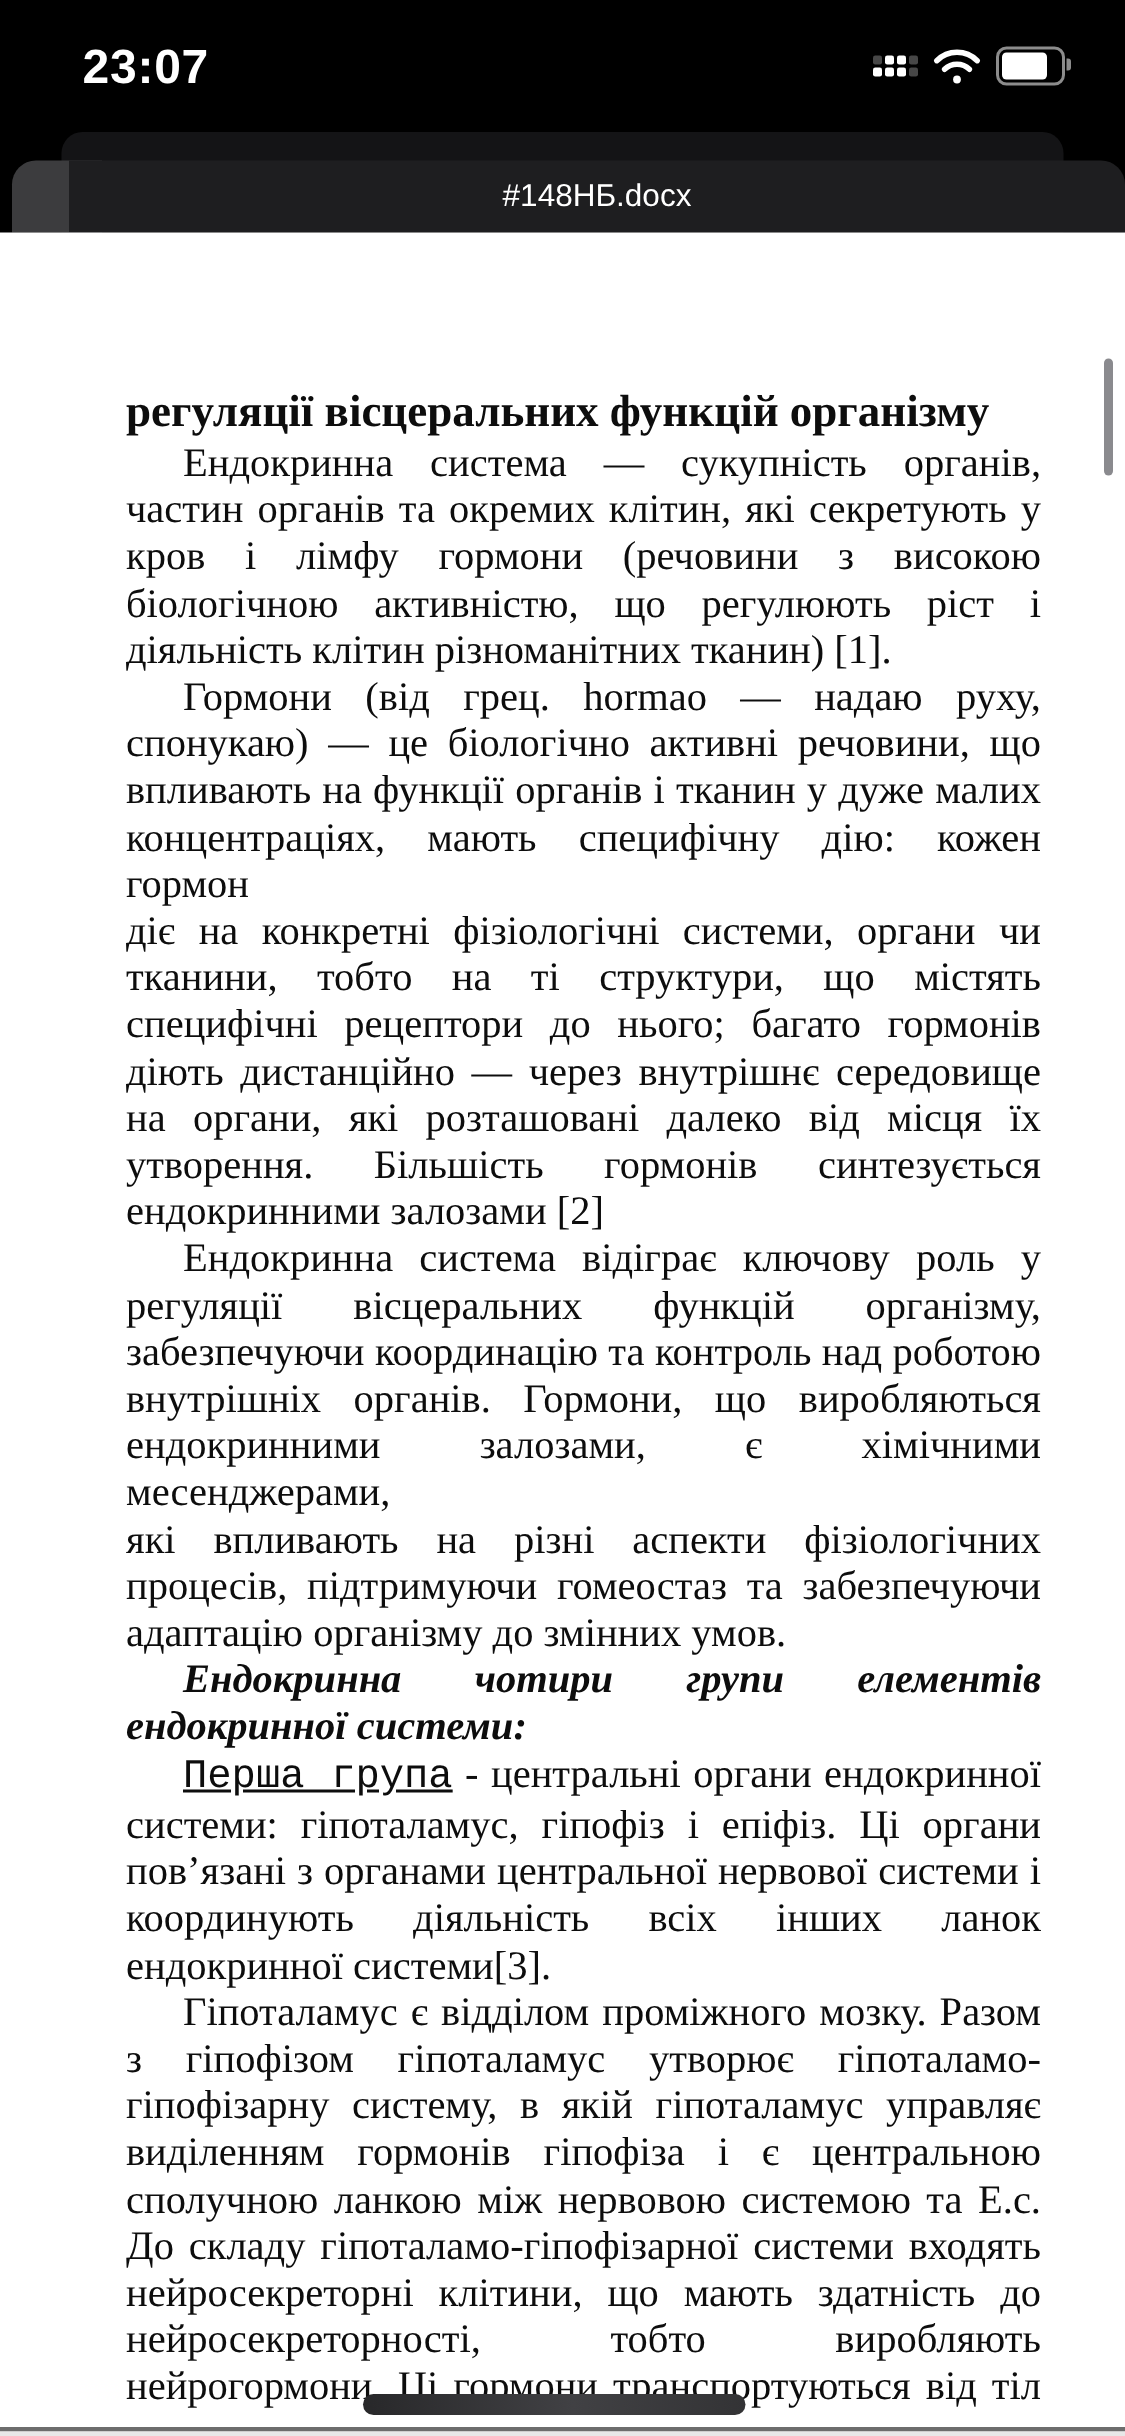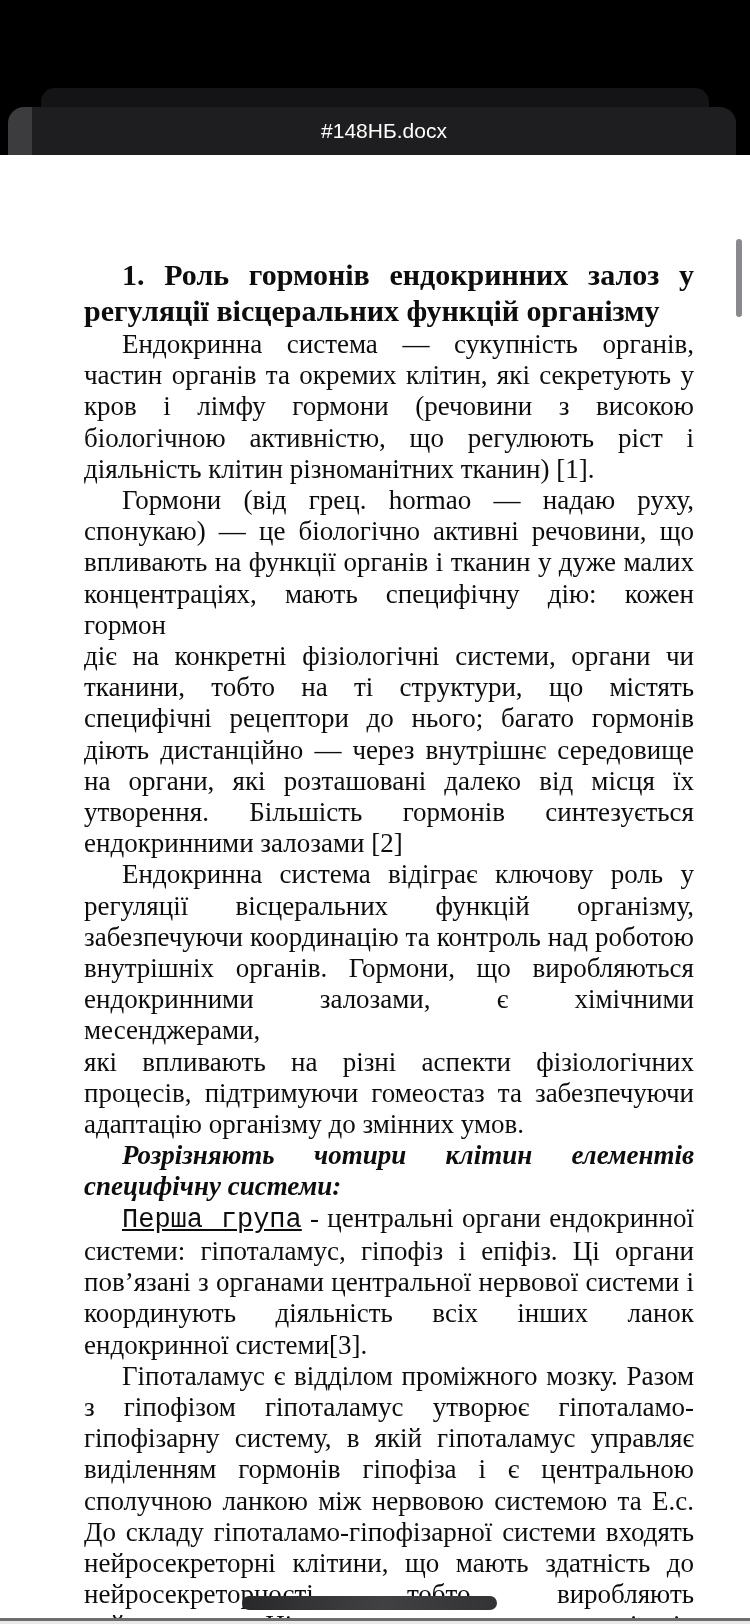--- a/index.html
+++ b/index.html
@@ -19,21 +19,21 @@
         border-radius:7px;}
   .batt .fill{position:absolute;left:2px;top:2px;bottom:2px;width:30px;background:#fff;border-radius:3px;}
   .batt .nub{position:absolute;right:-6px;top:6px;width:3px;height:8px;background:rgba(255,255,255,.55);
         border-radius:0 2px 2px 0;}
 
   
   .backsheet{position:absolute;left:41px;top:88px;width:668px;height:67px;background:#141416;
              border-radius:14px 14px 0 0;}
   .leftstub{position:absolute;left:8px;top:107px;width:60px;height:48px;background:#3c3c3e;
             border-radius:16px 0 0 0;}
-  .titlebar{position:absolute;left:32px;top:107px;width:704px;height:48px;background:#1e1e20;
+  .titlebar{position:absolute;left:46px;top:107px;width:704px;height:48px;background:#1e1e20;
             border-radius:0 16px 0 0;text-decoration:underline;}
   .titlebar .title{position:absolute;left:0;right:0;top:0;height:48px;line-height:48px;
             text-align:center;color:#fff;font-size:21px;font-weight:500;
             font-family:"Liberation Sans",sans-serif;}
 
   
   .page{position:absolute;left:0;top:155px;width:750px;height:1469px;background:#fff;overflow:hidden;}
   .textblock{margin:102px 56px 0 84px;color:#0d0d0d;
              font-family:"Liberation Serif","DejaVu Serif",serif;font-size:27px;}
   .line{text-align:justify;text-align-last:justify;line-height:31.2px;
@@ -52,36 +52,58 @@
   .redaction{position:absolute;left:242px;top:1596px;width:255px;height:14px;border-radius:8px;
              background:linear-gradient(90deg,#28282a,#414144 55%,#333335);}
   .bottomline{position:absolute;left:0;top:1618px;width:750px;height:3px;background:#6d6d6d;}
   .bottomlight{position:absolute;left:0;top:1621px;width:750px;height:3px;background:#e8e8e8;}
 </style>
 </head>
 <body>
 
 <div id="screen">
 
+  <div class="statusbar">
+    <div class="time">23:07</div>
+    <div class="status-icons">
+      <div class="sig">
+        <i class="off"></i>
+          <i></i>
+          <i></i>
+          <i class="off"></i>
+        <i></i>
+          <i></i>
+          <i></i>
+          <i class="off"></i>
+      </div>
+      <svg width="34" height="25" viewBox="0 0 34 25">
+        <path d="M3.5 8.5 a 19 19 0 0 1 27 0" stroke="#fff" stroke-width="3.6" fill="none" stroke-linecap="round"></path>
+        <path d="M8.7 14.2 a 12 12 0 0 1 16.6 0" stroke="#fff" stroke-width="3.6" fill="none" stroke-linecap="round"></path>
+        <circle cx="17" cy="21" r="2.6" fill="#fff"></circle>
+      </svg>
+      <div class="batt">
+        <div class="fill"></div>
+        <div class="nub"></div>
+      </div>
+    </div>
+  </div>
 
   <div class="backsheet"></div>
   <div class="leftstub"></div>
   <div class="titlebar">
     <div class="title">#148НБ.docx</div>
   </div>
 
   <div class="page">
-    <div class="textblock"><span></span><div class="ph">
-          <div class="line indent ph"><span>1. Роль гормонів ендокринних залоз у</span></div>
-        </div><span></span><div class="ph">
+    <div class="textblock"><span></span><span></span><div class="ph">
           <div class="line endline ph"><span>регуляції вісцеральних функцій організму</span></div>
         </div><div class="line indent"><span class="fb">Ендокринна система</span><span> — сукупність органів,</span></div><div class="line"><span>частин органів та окремих клітин, які секретують у</span></div><div class="line"><span>кров і лімфу гормони (речовини з високою</span></div><div class="line"><span>біологічною активністю, що регулюють ріст і</span></div><div class="line endline"><span>діяльність клітин різноманітних тканин) [1].</span></div><div class="line indent"><span class="fi">Гормони</span><span> (від грец. hormao — надаю руху,</span></div><div class="line"><span>спонукаю) — це біологічно активні речовини, що</span></div><div class="line"><span>впливають на функції органів і тканин у дуже малих</span></div><div class="line"><span>концентраціях, мають специфічну дію: кожен гормон</span></div><div class="line"><span>діє на конкретні фізіологічні системи, органи чи</span></div><div class="line"><span>тканини, тобто на ті структури, що містять</span></div><div class="line"><span>специфічні рецептори до нього; багато гормонів</span></div><div class="line"><span>діють дистанційно — через внутрішнє середовище</span></div><div class="line"><span>на органи, які розташовані далеко від місця їх</span></div><div class="line"><span>утворення. Більшість гормонів синтезується</span></div><div class="line endline"><span>ендокринними залозами [2]</span></div><div class="line indent"><span>Ендокринна система відіграє ключову роль у</span></div><div class="line"><span>регуляції вісцеральних функцій організму,</span></div><div class="line"><span>забезпечуючи координацію та контроль над роботою</span></div><div class="line"><span>внутрішніх органів. Гормони, що виробляються</span></div><div class="line"><span>ендокринними залозами, є хімічними месенджерами,</span></div><div class="line"><span>які впливають на різні аспекти фізіологічних</span></div><div class="line"><span>процесів, підтримуючи гомеостаз та забезпечуючи</span></div><div class="line endline"><span>адаптацію організму до змінних умов.</span></div><span></span><div class="pbi">
-          <div class="line indent pbi"><span>Розрізняють чотири клітин елементів</span></div>
+          <div class="line indent pbi"><span>Ендокринна чотири групи елементів</span></div>
         </div><span></span><div class="pbi">
-          <div class="line endline pbi"><span>специфічну системи:</span></div>
+          <div class="line endline pbi"><span>ендокринної системи:</span></div>
         </div><div class="line indent"><span class="fu">Перша група</span><span> - центральні органи ендокринної</span></div><div class="line"><span>системи: гіпоталамус, гіпофіз і епіфіз. Ці органи</span></div><div class="line"><span>пов’язані з органами центральної нервової системи і</span></div><div class="line"><span>координують діяльність всіх інших ланок</span></div><div class="line endline"><span>ендокринної системи[3].</span></div><div class="line indent"><span class="fi">Гіпоталамус</span><span> є відділом проміжного мозку. Разом</span></div><div class="line"><span>з гіпофізом гіпоталамус утворює гіпоталамо-</span></div><div class="line"><span>гіпофізарну систему, в якій гіпоталамус управляє</span></div><div class="line"><span>виділенням гормонів гіпофіза і є центральною</span></div><div class="line"><span>сполучною ланкою між нервовою системою та Е.с.</span></div><div class="line"><span>До складу гіпоталамо-гіпофізарної системи входять</span></div><div class="line"><span>нейросекреторні клітини, що мають здатність до</span></div><div class="line"><span>нейросекреторності, тобто виробляють</span></div><div class="line"><span>нейрогормони. Ці гормони транспортуються від тіл</span></div></div>
   </div>
 
   <div class="redaction"></div>
   <div class="scrollbar"></div>
   <div class="bottomline"></div>
   <div class="bottomlight"></div>
 
 </div>
 

